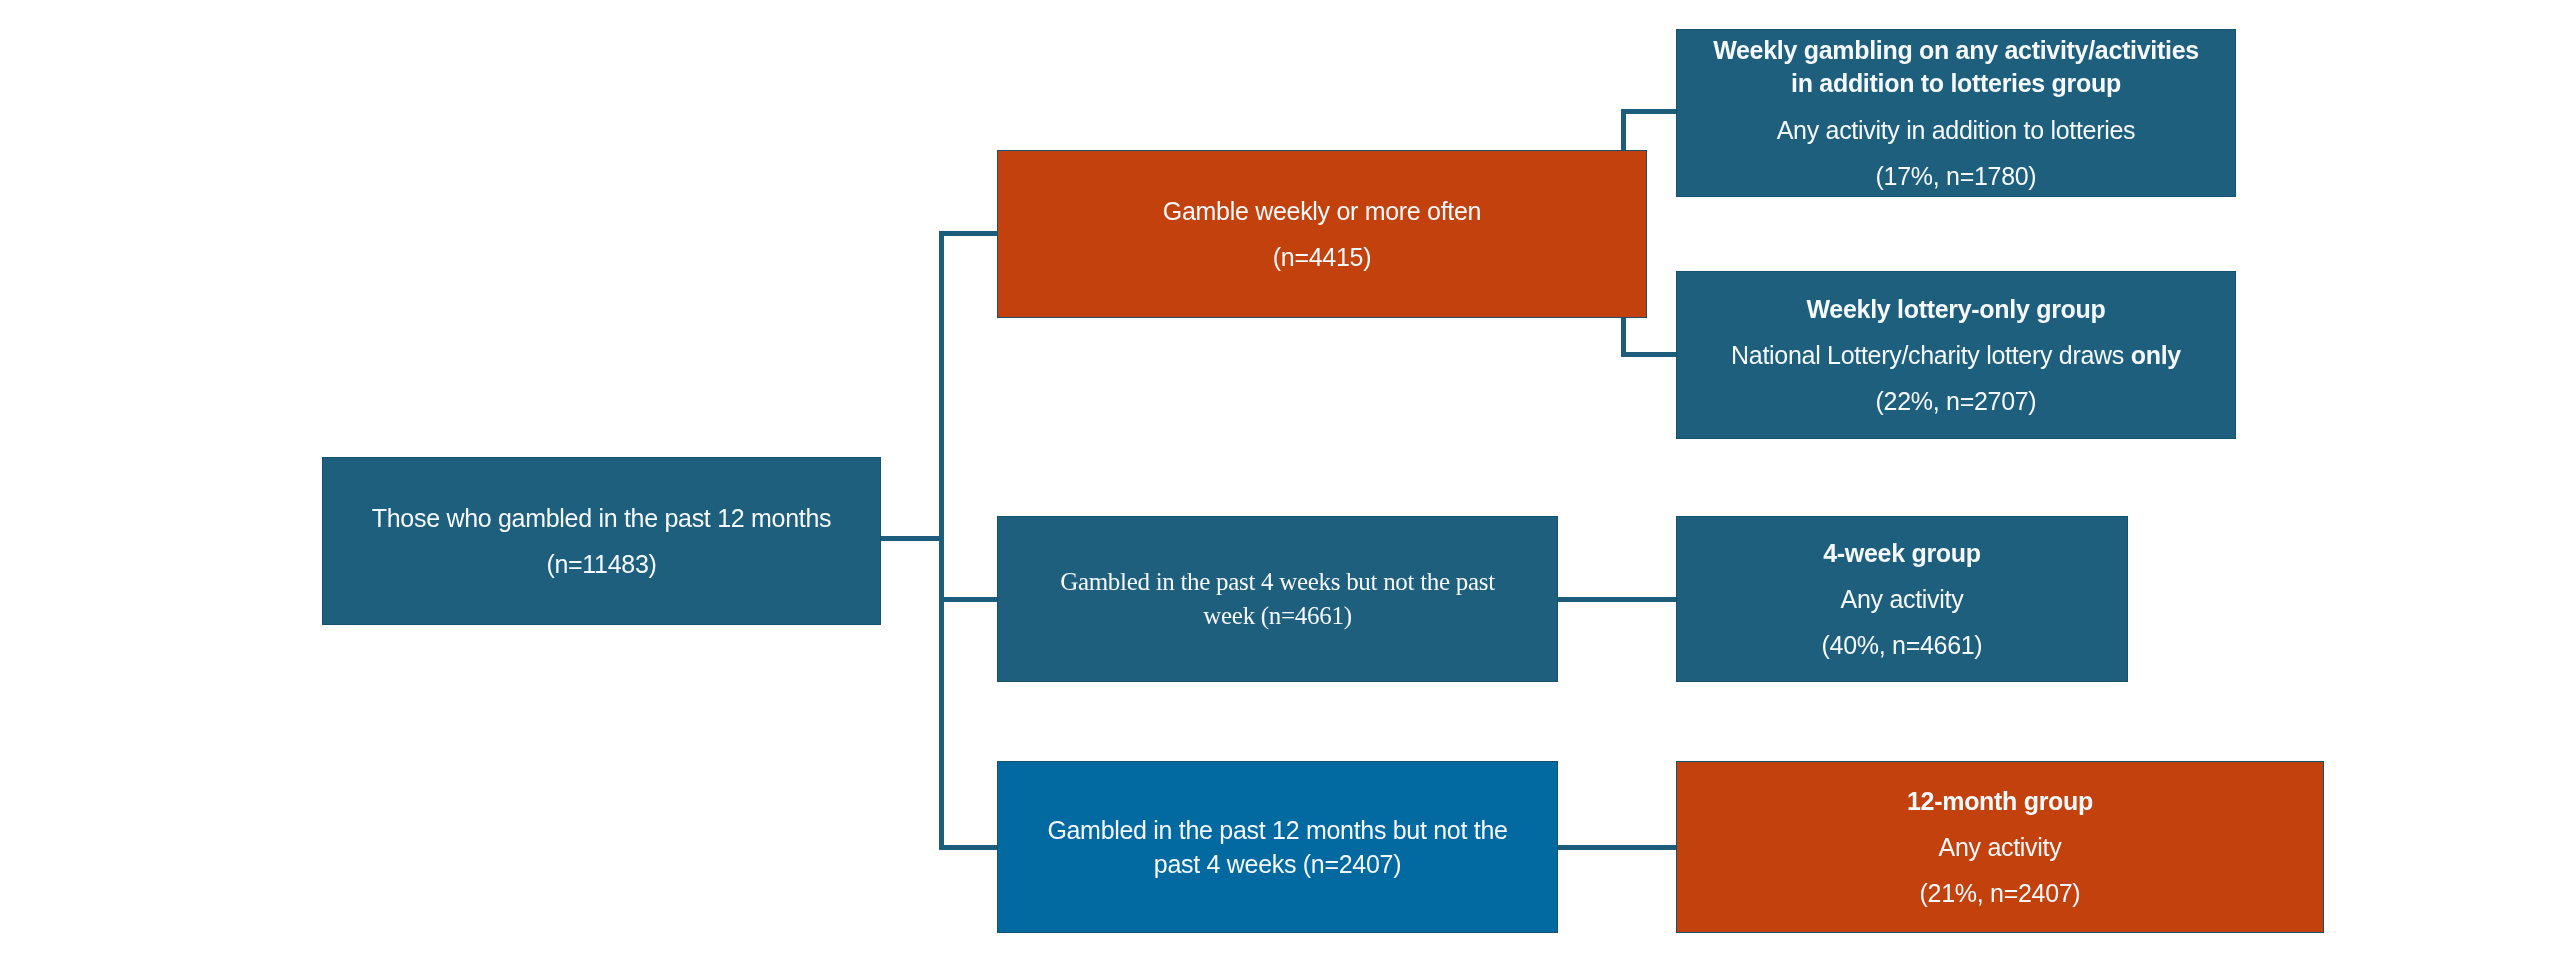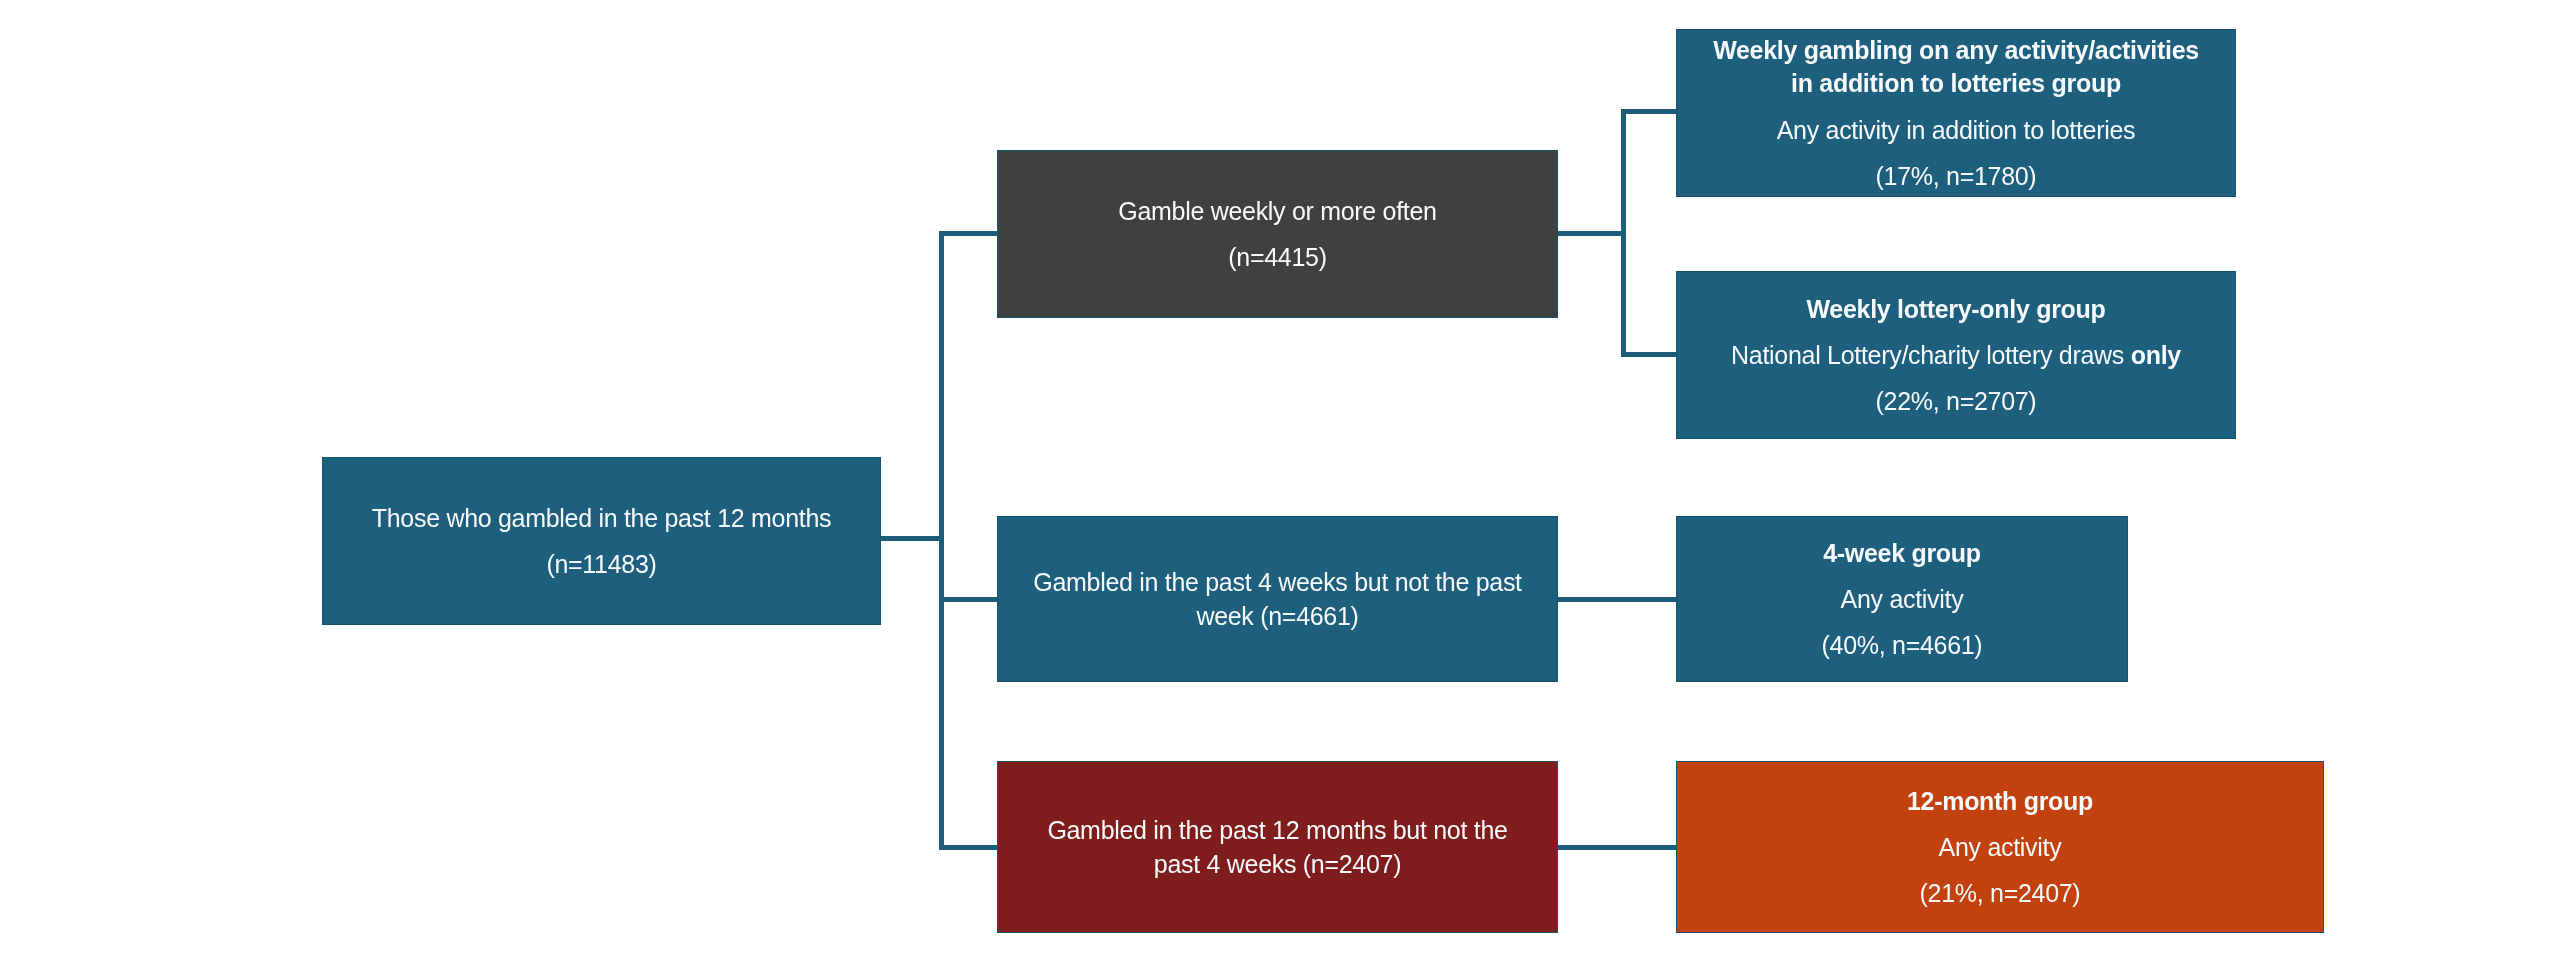--- a/index.html
+++ b/index.html
@@ -49,29 +49,29 @@
     <div class="connector" style="left: 1558px; top: 231px; width: 66px; height: 5.3px; background: rgb(29, 92, 122);"></div>
     <div class="connector" style="left: 1621px; top: 109px; width: 5.3px; height: 248px; background: rgb(29, 92, 122);"></div>
     <div class="connector" style="left: 1621px; top: 109px; width: 55px; height: 5.3px; background: rgb(29, 92, 122);"></div>
     <div class="connector" style="left: 1621px; top: 352px; width: 55px; height: 5.3px; background: rgb(29, 92, 122);"></div>
     <div class="connector" style="left: 1558px; top: 597px; width: 118px; height: 5.3px; background: rgb(29, 92, 122);"></div>
     <div class="connector" style="left: 1558px; top: 845px; width: 118px; height: 5.3px; background: rgb(29, 92, 122);"></div>
     <div class="flow-box" style="left: 322px; top: 457px; width: 559px; height: 168px; background: rgb(30, 95, 125); border: 1.2px solid rgb(23, 82, 109); color: rgb(247, 250, 252);">
       <div class="flow-line "><span class="seg">Those who gambled in the past 12 months</span></div>
       <div class="flow-line para"><span class="seg">(n=11483)</span></div>
     </div>
-    <div class="flow-box" style="left: 997px; top: 150px; width: 561px; height: 168px; background: #404040; border: 1.2px solid rgb(23, 82, 109); color: rgb(247, 250, 252);">
+    <div class="flow-box" style="left: 997px; top: 150px; width: 650px; height: 168px; background: #c2410c; border: 1.2px solid rgb(23, 82, 109); color: rgb(247, 250, 252);">
       <div class="flow-line "><span class="seg">Gamble weekly or more often</span></div>
       <div class="flow-line para"><span class="seg">(n=4415)</span></div>
     </div>
-    <div class="flow-box" style="left: 997px; top: 516px; width: 561px; height: 166px; background: rgb(30, 95, 125); border: 1.2px solid rgb(23, 82, 109); color: rgb(247, 250, 252);">
+    <div class="flow-box" style="left: 997px; top: 516px; width: 561px; height: 166px; background: rgb(30, 95, 125); border: 1.2px solid rgb(23, 82, 109); color: rgb(247, 250, 252); font-family: Liberation Serif, serif;">
       <div class="flow-line "><span class="seg">Gambled in the past 4 weeks but not the past</span></div>
       <div class="flow-line cont"><span class="seg">week (n=4661)</span></div>
     </div>
-    <div class="flow-box" style="left: 997px; top: 761px; width: 561px; height: 172px; background: #7f1d1d; border: 1.2px solid rgb(23, 82, 109); color: rgb(247, 250, 252);">
+    <div class="flow-box" style="left: 997px; top: 761px; width: 561px; height: 172px; background: #0369a1; border: 1.2px solid rgb(23, 82, 109); color: rgb(247, 250, 252);">
       <div class="flow-line "><span class="seg">Gambled in the past 12 months but not the</span></div>
       <div class="flow-line cont"><span class="seg">past 4 weeks (n=2407)</span></div>
     </div>
     <div class="flow-box" style="left: 1676px; top: 29px; width: 560px; height: 168px; background: rgb(30, 95, 125); border: 1.2px solid rgb(23, 82, 109); color: rgb(247, 250, 252);">
       <div class="flow-line "><span class="seg-bold">Weekly gambling on any activity/activities</span></div>
       <div class="flow-line cont"><span class="seg-bold">in addition to lotteries group</span></div>
       <div class="flow-line para"><span class="seg">Any activity in addition to lotteries</span></div>
       <div class="flow-line para"><span class="seg">(17%, n=1780)</span></div>
     </div>
     <div class="flow-box" style="left: 1676px; top: 271px; width: 560px; height: 168px; background: rgb(30, 95, 125); border: 1.2px solid rgb(23, 82, 109); color: rgb(247, 250, 252); align-items: center;">

